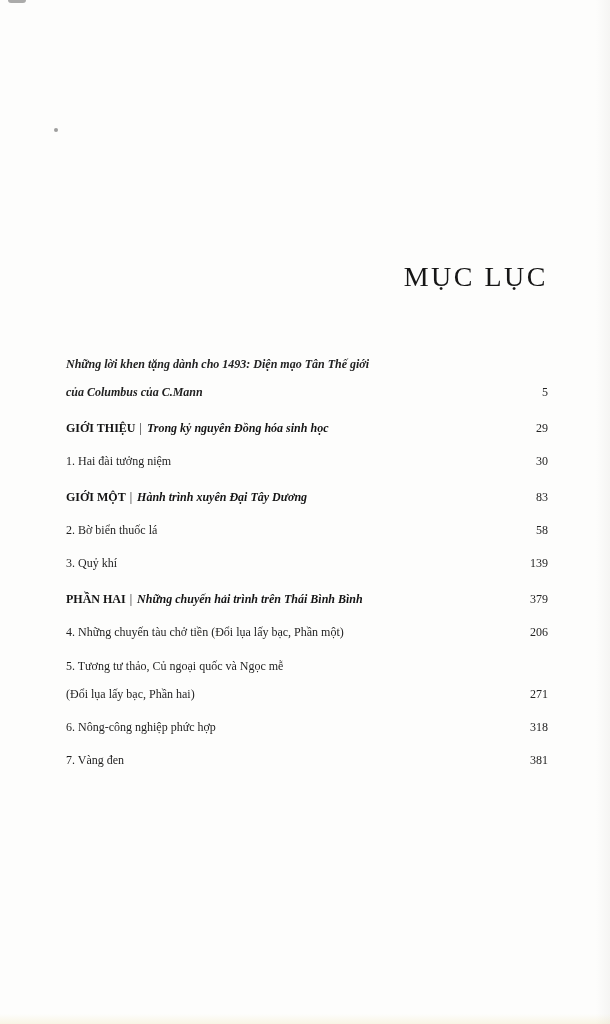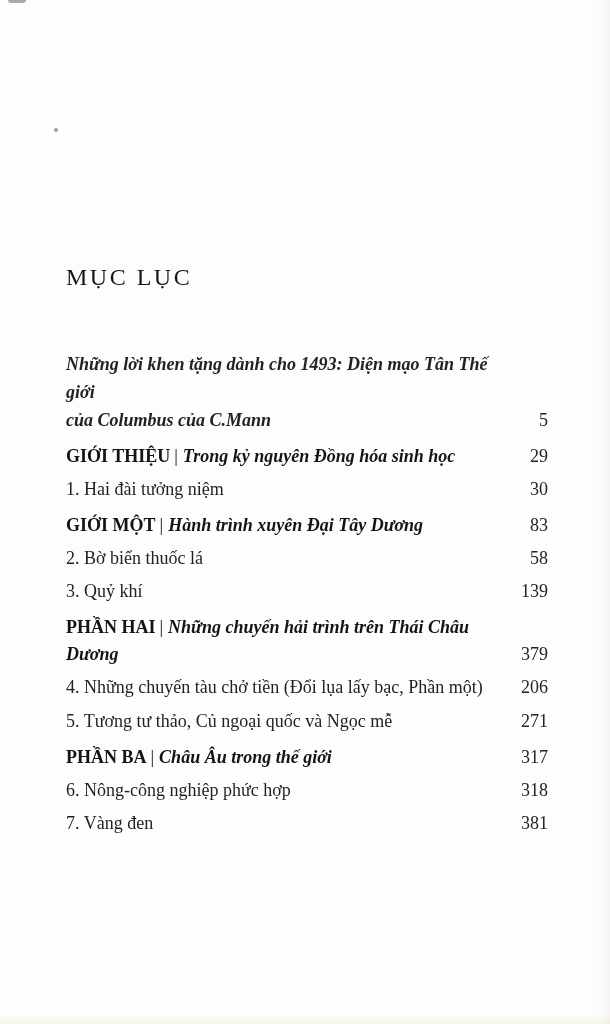--- a/index.html
+++ b/index.html
@@ -38,32 +38,32 @@
     filter: blur(0.6px);
   }
   .content {
     position: absolute;
     left: 66px;
     right: 62px;
     top: 0;
     padding-top: 256px;
   }
   .doc-title {
-    text-align: left;
-    font-size: 24px;
+    text-align: right;
+    font-size: 28px;
     line-height: 42px;
     letter-spacing: 2.5px;
     font-weight: normal;
     color: #161616;
     margin: 0 0 52px 0;
   }
   .row {
     display: flex;
     align-items: flex-end;
-    font-size: 18px;
+    font-size: 12px;
     line-height: 27px;
     margin: 0 0 6px 0;
     gap: 16px;
   }
   .row .txt { flex: 1 1 auto; padding-right: 12px; }
   .row .pg {
     flex: 0 0 auto;
     text-align: right;
     line-height: 27px;
     color: #242424;
@@ -122,43 +122,38 @@
       <div class="pg">58</div>
     </div>
 
     <div class="row chapter">
       <div class="txt">3. Quỷ khí</div>
       <div class="pg">139</div>
     </div>
 
     <div class="row section">
       <div class="txt">
-        <span class="prefix">PHẦN HAI</span><span class="sep">|</span><span class="stitle">Những chuyến hải trình trên Thái Châu Dương</span>
+        <span class="prefix">PHẦN HAI</span><span class="sep">|</span><span class="stitle">Những chuyến hải trình trên Thái Bình Bình</span>
       </div>
       <div class="pg">379</div>
     </div>
 
     <div class="row chapter">
       <div class="txt">4. Những chuyến tàu chở tiền (Đổi lụa lấy bạc, Phần một)</div>
       <div class="pg">206</div>
     </div>
 
     <div class="row chapter two-line">
       <div class="txt">
         <span class="ln">5. Tương tư thảo, Củ ngoại quốc và Ngọc mễ</span>
+        <span class="ln">(Đổi lụa lấy bạc, Phần hai)</span>
       </div>
       <div class="pg">271</div>
     </div>
 
-    <div class="row section">
-      <div class="txt">
-        <span class="prefix">PHẦN BA</span><span class="sep">|</span><span class="stitle">Châu Âu trong thế giới</span>
-      </div>
-      <div class="pg">317</div>
-    </div>
 
     <div class="row chapter">
       <div class="txt">6. Nông-công nghiệp phức hợp</div>
       <div class="pg">318</div>
     </div>
 
     <div class="row chapter">
       <div class="txt">7. Vàng đen</div>
       <div class="pg">381</div>
     </div>

